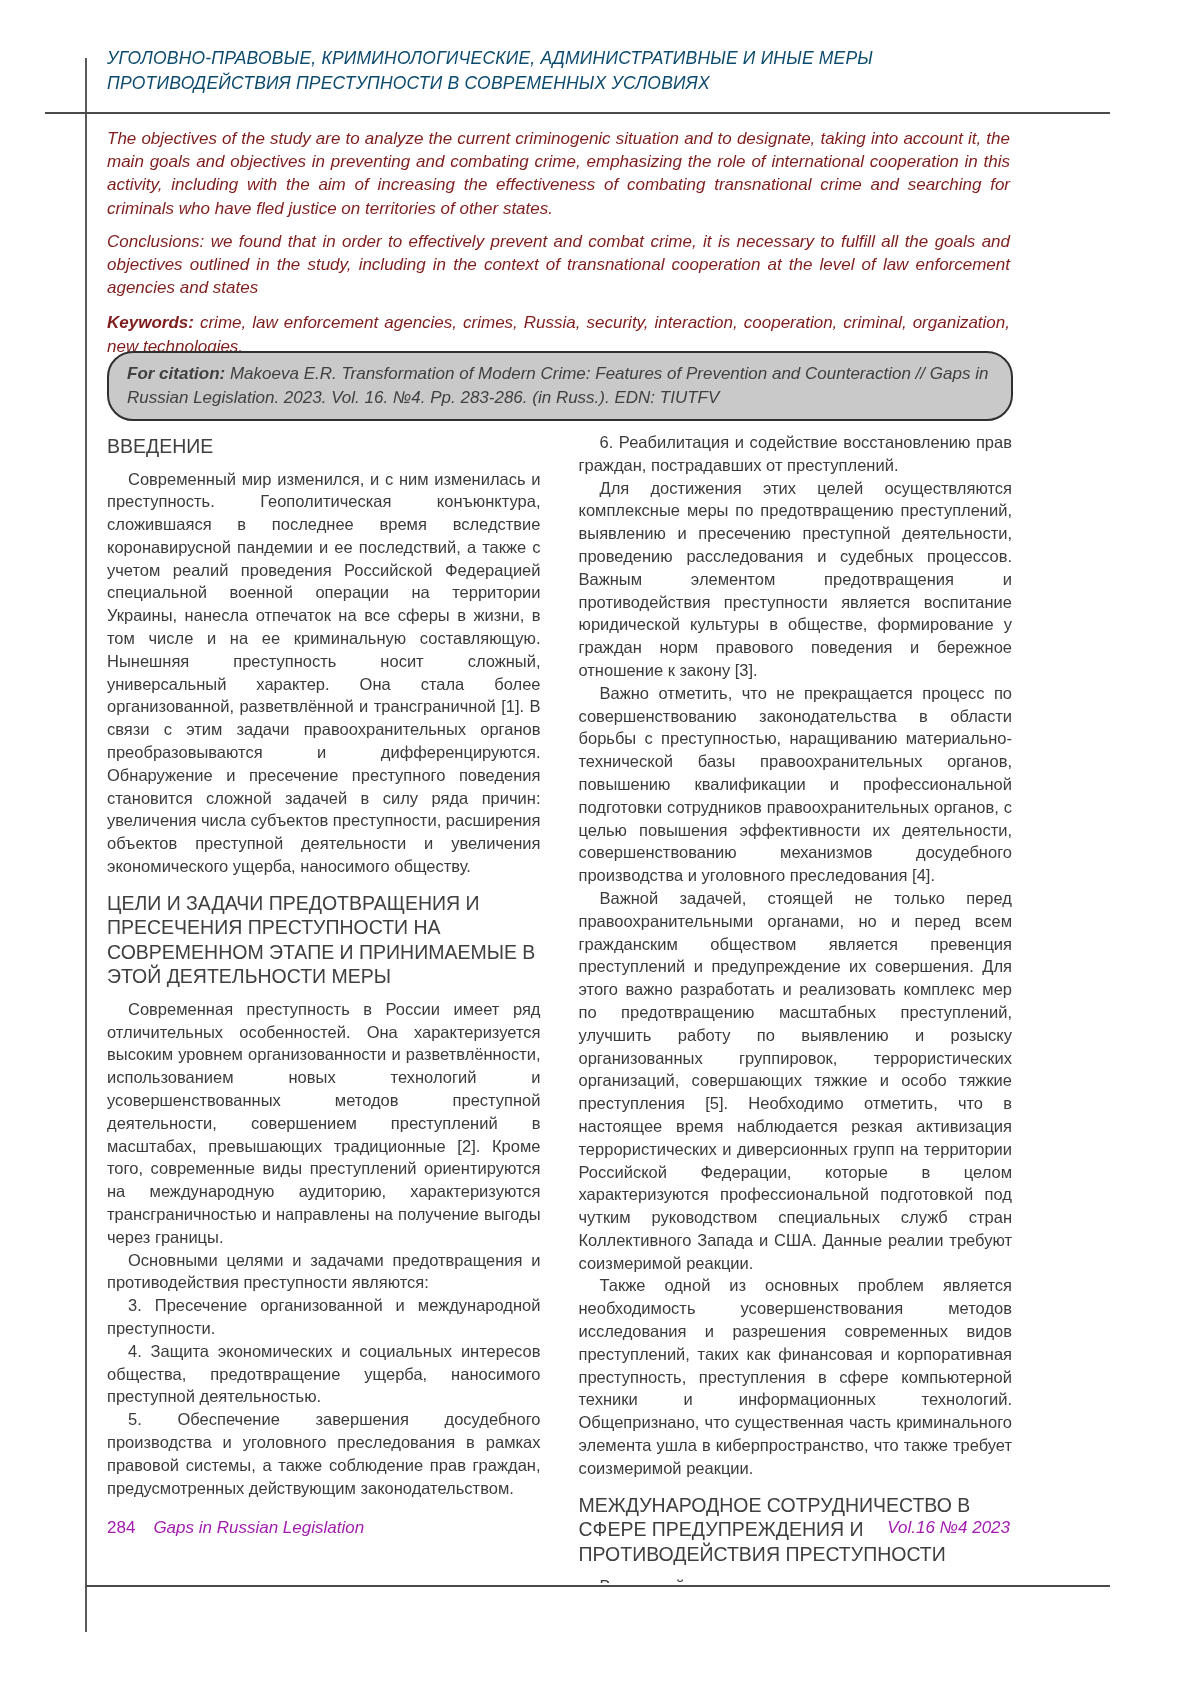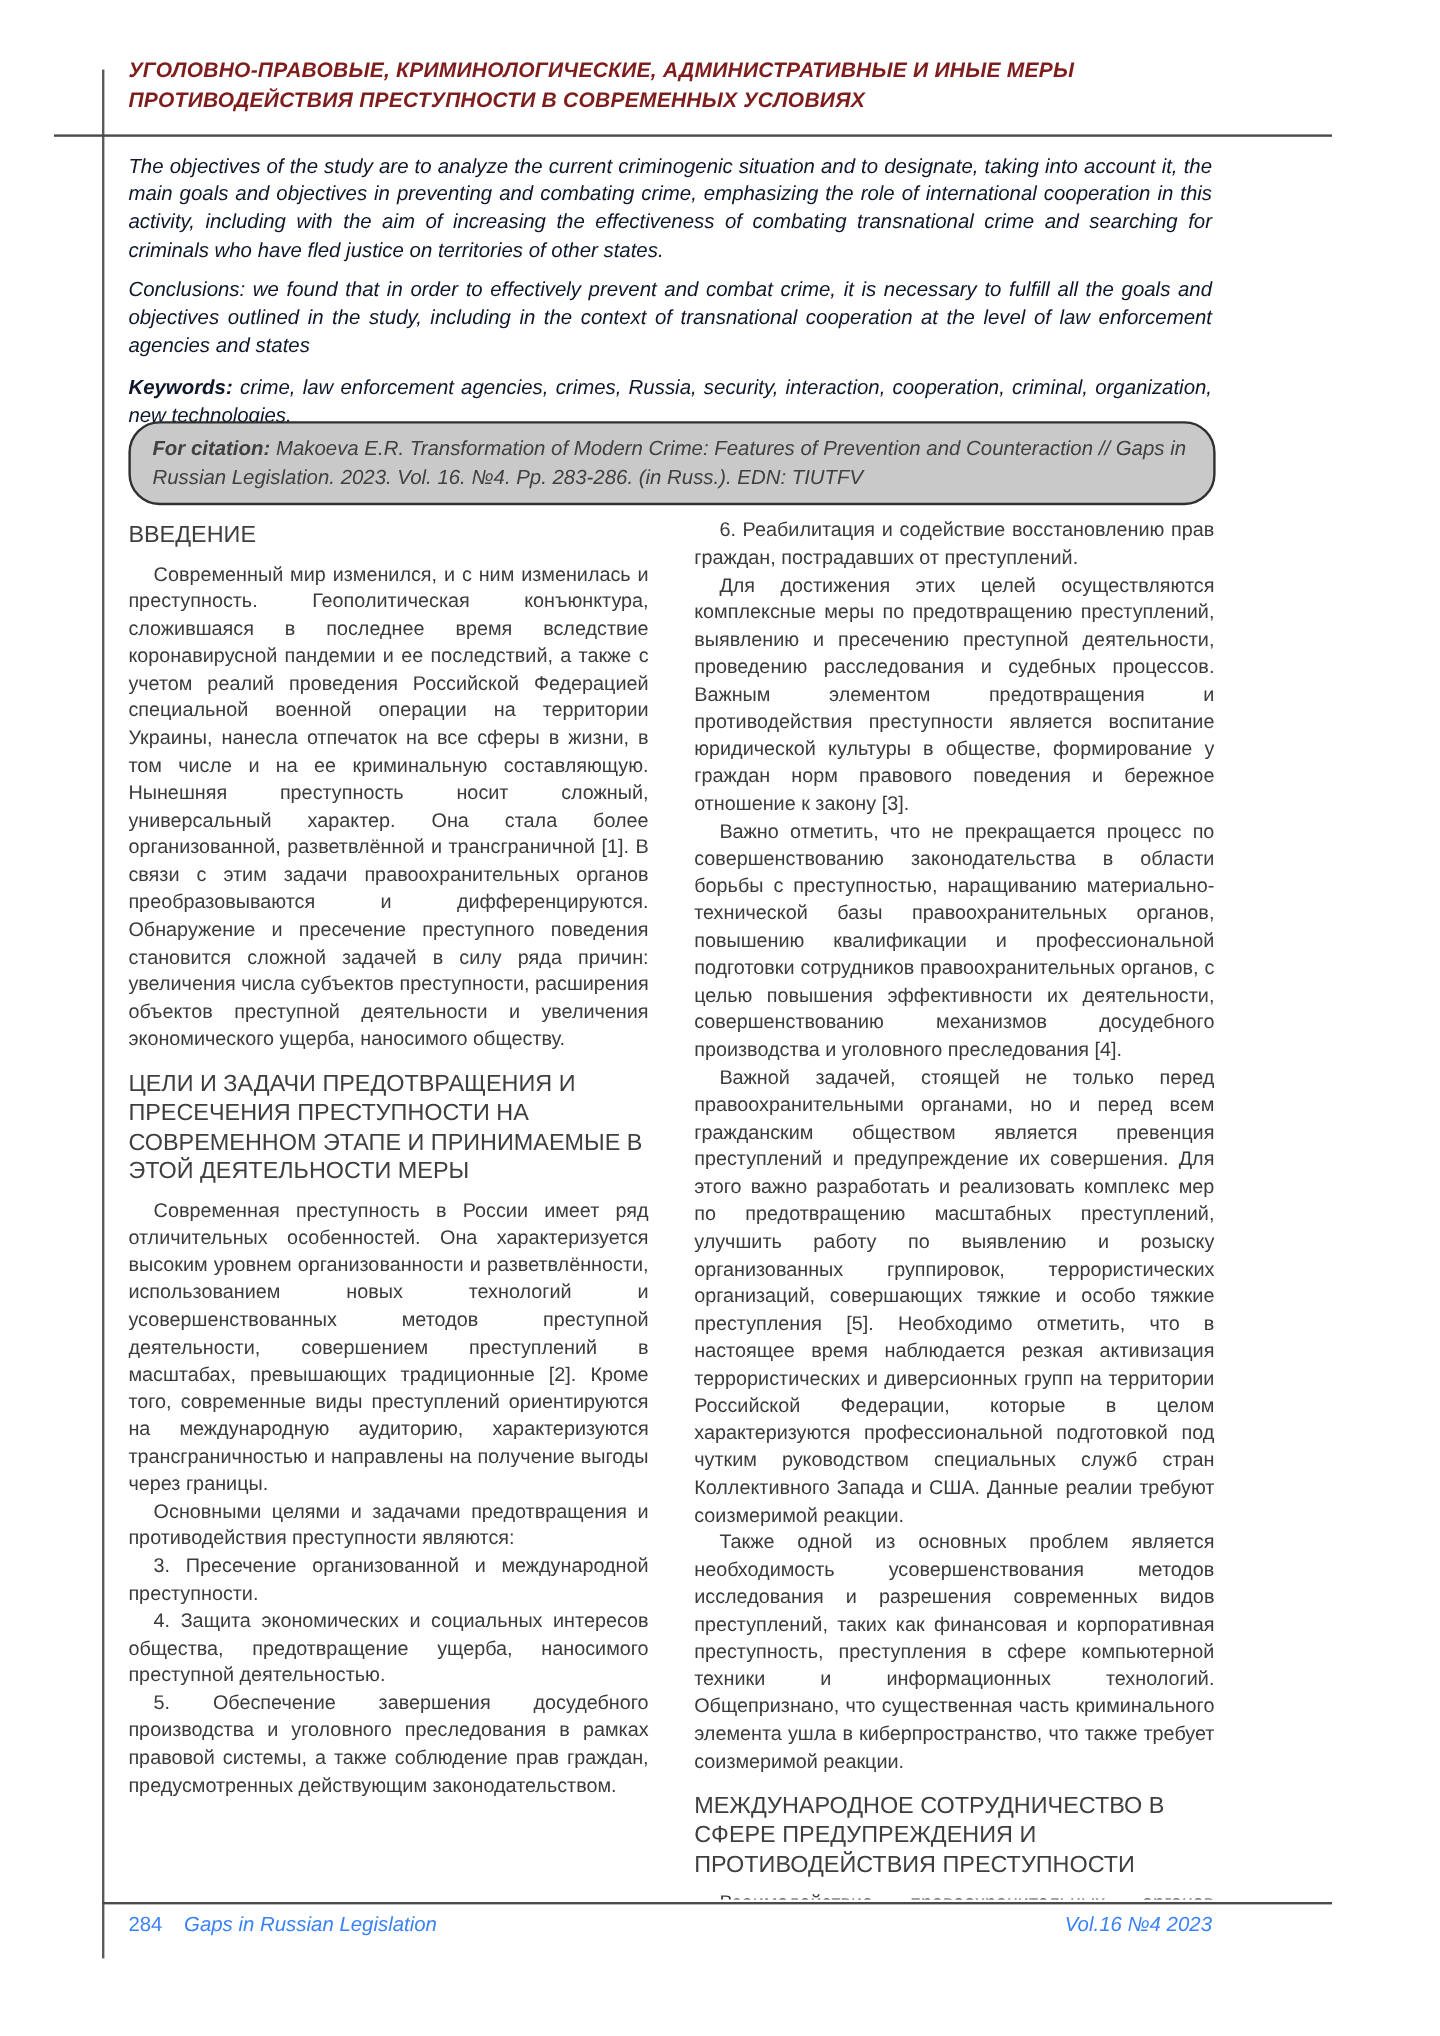--- a/index.html
+++ b/index.html
@@ -3,28 +3,28 @@
 <meta charset="utf-8">
 <style>
   html,body { margin:0; padding:0; background:#ffffff; }
   .page {
     position:relative; width:1200px; height:1697px; background:#ffffff;
     font-family:"Liberation Sans", sans-serif; color:#3b3b3b; overflow:hidden;
   }
   .vrule { position:absolute; left:85px; top:58px; width:2px; height:1574px; background:#5a5a5a; }
   .running-head {
     position:absolute; left:107px; top:46px; width:790px;
-    font-size:17.5px; line-height:25px; font-weight:bold; font-style:italic;
-    color:#7f1d1d; letter-spacing:0.2px;
+    font-size:17.5px; line-height:25px; font-weight:normal; font-style:italic;
+    color:#0c4a6e; letter-spacing:0.2px;
   }
   .header-rule { position:absolute; left:45px; top:112px; width:1065px; height:2px; background:#4a4a4a; }
 
   .abstract {
     position:absolute; left:107px; top:127px; width:903px;
-    font-style:italic; font-size:17px; line-height:23.2px; text-align:justify; color:#0f172a;
+    font-style:italic; font-size:17px; line-height:23.2px; text-align:justify; color:#7f1d1d;
   }
   .abstract p { margin:0 0 10px 0; }
   .abstract p.kw { margin-top:12px; }
   .bold-label { font-weight:bold; }
 
   .citation-box {
     position:absolute; left:107px; top:351px; width:866px;
     background:#c9c9c9; border:2px solid #303030; border-radius:26px;
     padding:9px 18px 10px 18px;
     font-style:italic; font-size:17px; line-height:23.5px; color:#404040;
@@ -37,23 +37,23 @@
   .col { width:439px; font-size:16.5px; line-height:22.8px; text-align:justify; color:#3b3b3b; }
   .col h2 {
     font-size:19.5px; line-height:24.5px; font-weight:normal; color:#3f3f3f;
     margin:13px 0 9px 0; text-align:left;
   }
   .col h2.first { margin-top:3px; }
   .col p { margin:0; text-indent:21px; }
 
   .footer-rule { position:absolute; left:85px; top:1585px; width:1025px; height:2px; background:#4a4a4a; }
   .footer {
-    position:absolute; left:107px; top:1594px; width:903px;
+    position:absolute; left:107px; top:1518px; width:903px;
     display:flex; justify-content:space-between; align-items:flex-start;
-    font-size:17px; color:#3b82f6;
+    font-size:17px; color:#a21caf;
   }
   .footer .left-group { display:flex; gap:18px; align-items:baseline; }
   .footer .page-num { font-style:normal; }
   .footer .italic { font-style:italic; }
   .footer .issn-block { text-align:right; font-style:italic; line-height:25px; }
 </style>
 </head>
 <body>
 
 <div class="page">

